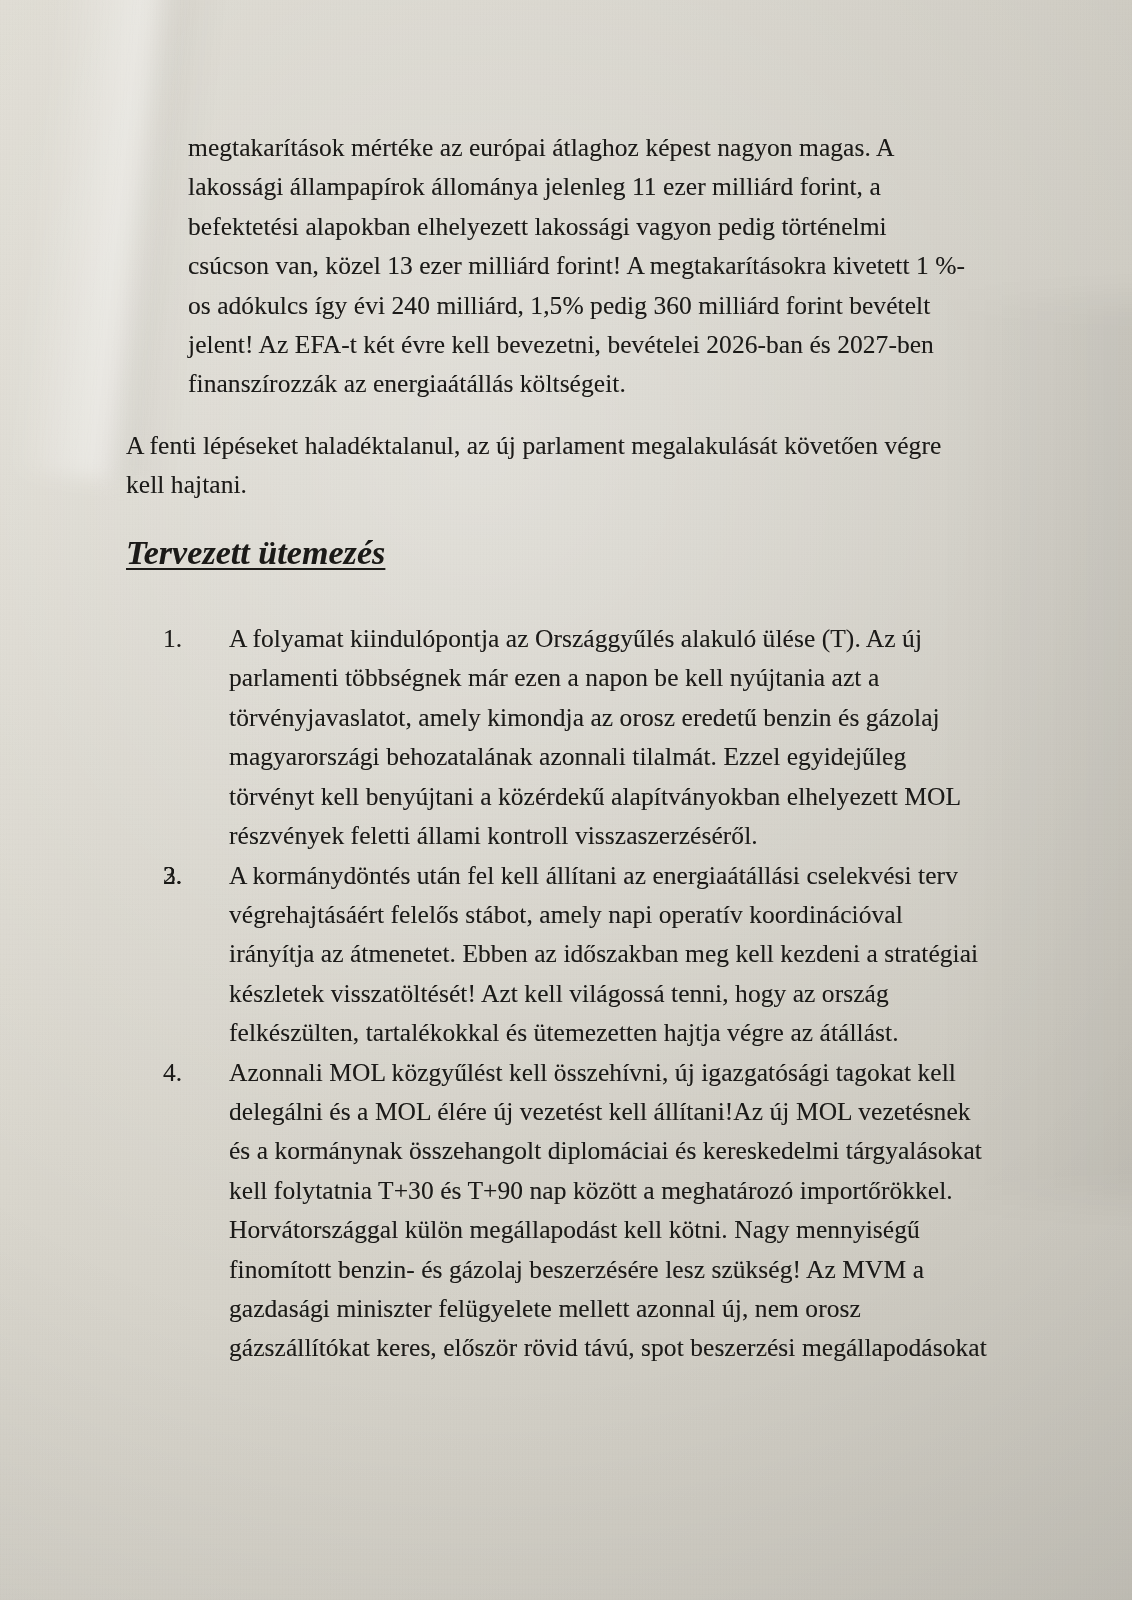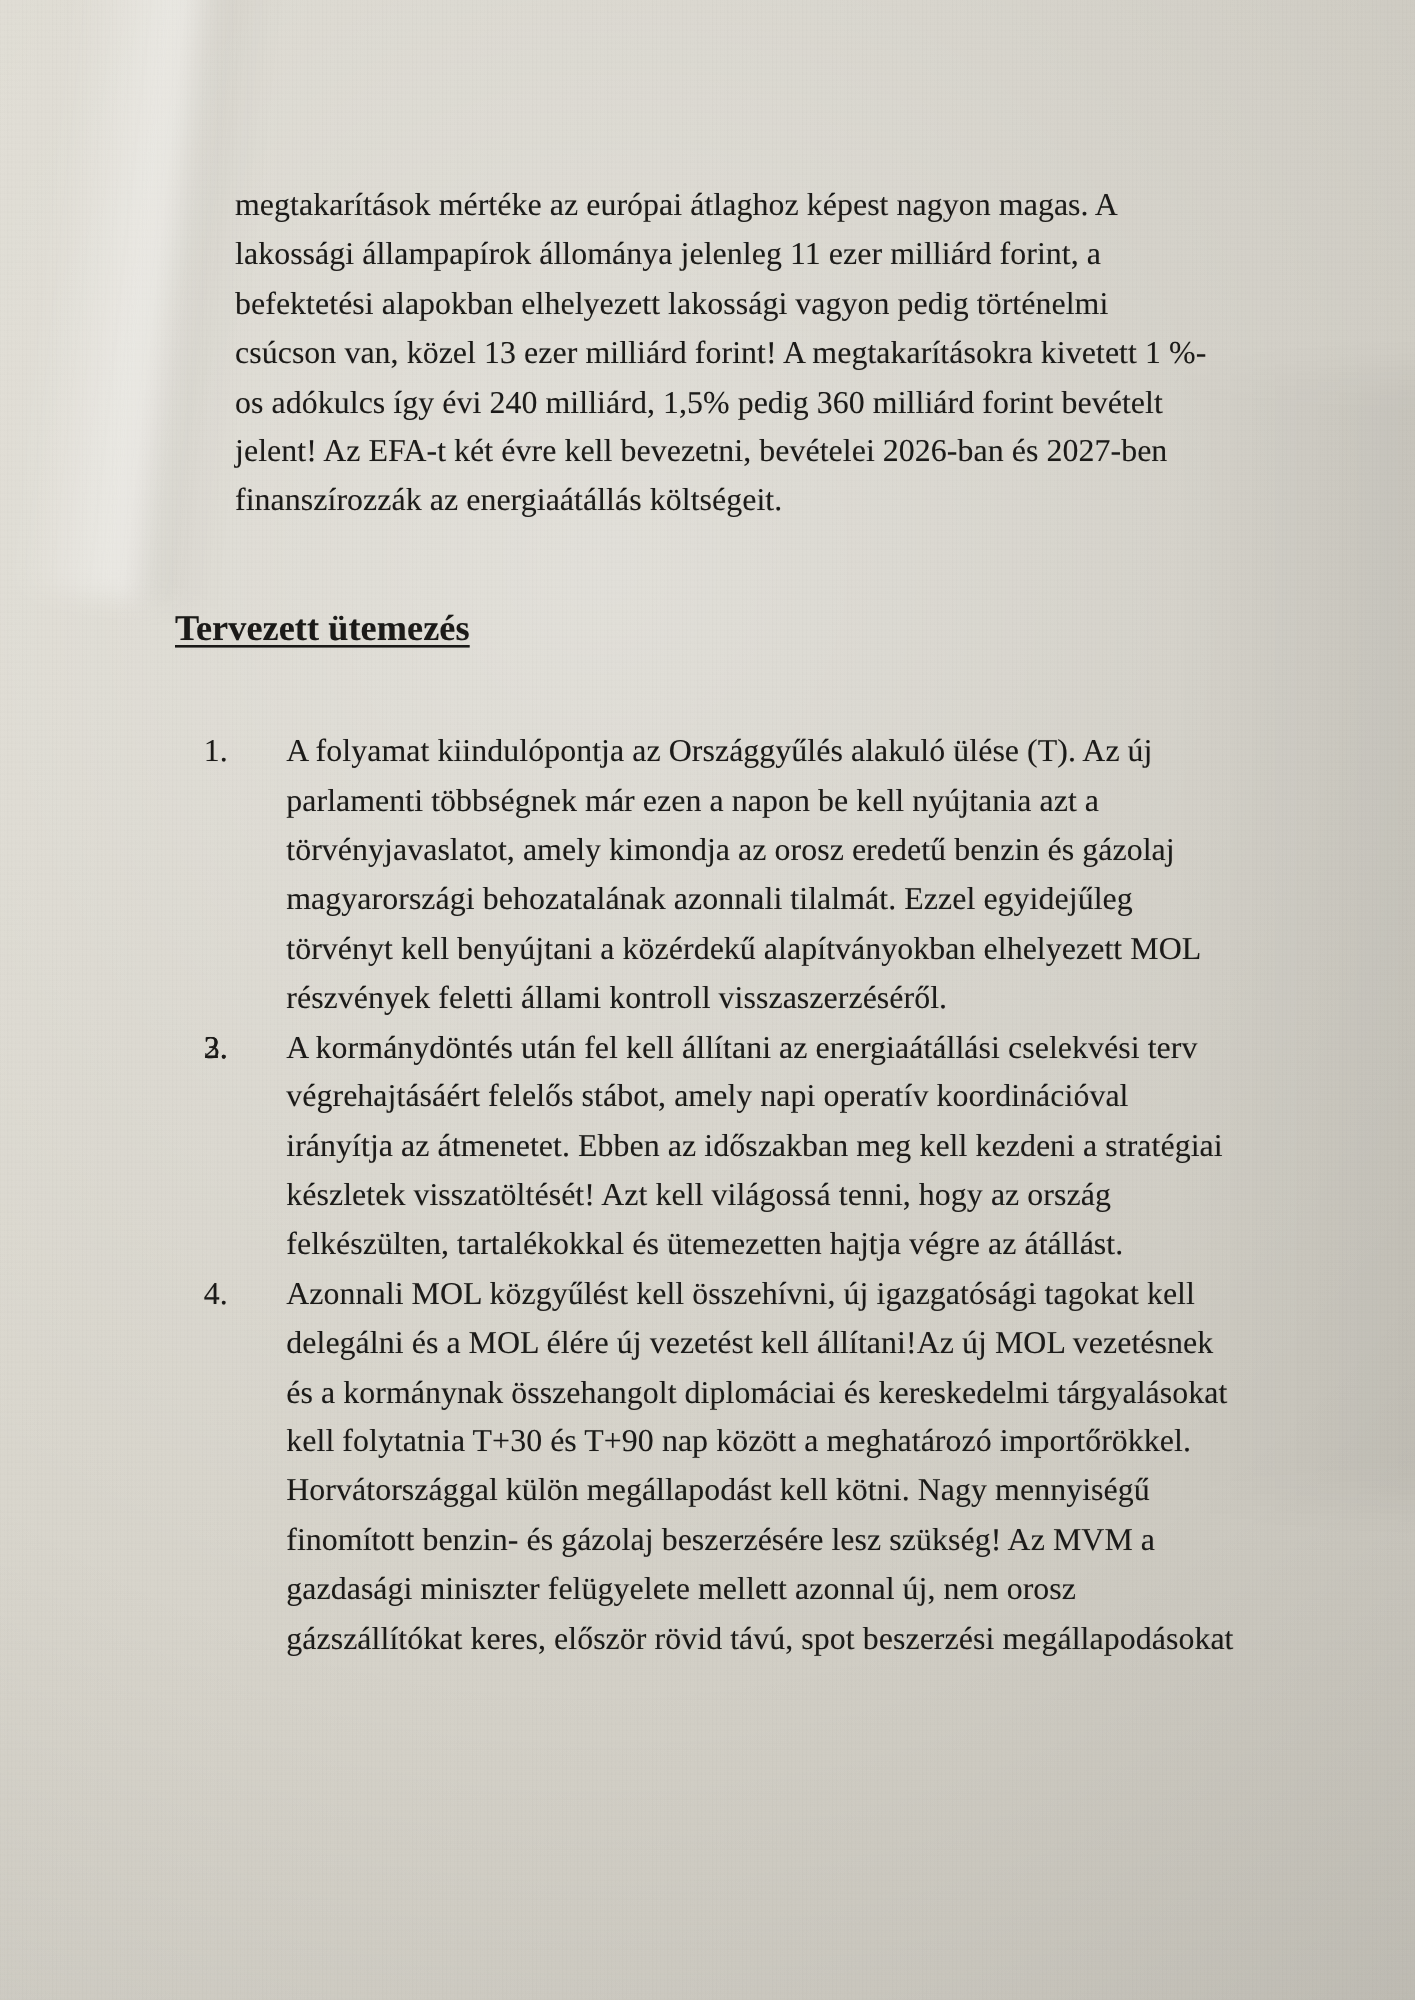--- a/index.html
+++ b/index.html
@@ -91,37 +91,38 @@
     letter-spacing: 0.05px;
     text-rendering: optimizeLegibility;
   }
 
   .para {
     margin: 0;
   }
 
   
   .para-indent {
-    margin: 16px 0 0 62px;
+    margin: 0 0 0 62px;
     width: 786px;
   }
 
   .spacer-sm { height: 16px; }
   .spacer-md { height: 22px; }
   .spacer-lg { height: 28px; }
 
   h2.heading {
-    margin: 14px;
-    font-size: 29px;
+    margin: 0;
+    font-size: 34px;
     line-height: 39.4px;
     font-weight: bold;
     text-decoration: underline;
     text-underline-offset: 4px;
     text-decoration-thickness: 2px;
     display: inline-block;
+    font-style: italic;
   }
 
   ol.steps {
     margin: 0;
     padding: 0;
     list-style: none;
     counter-reset: step;
   }
   ol.steps > li {
     position: relative;
@@ -155,20 +156,21 @@
   <div id="grain"></div>
   <div id="crease"></div>
   <div id="crease2"></div>
 
   <div id="content">
 
     <p class="para para-indent">megtakarítások mértéke az európai átlaghoz képest nagyon magas. A lakossági állampapírok állománya jelenleg 11 ezer milliárd forint, a befektetési alapokban elhelyezett lakossági vagyon pedig történelmi csúcson van, közel 13 ezer milliárd forint! A megtakarításokra kivetett 1 %-os adókulcs így évi 240 milliárd, 1,5% pedig 360 milliárd forint bevételt jelent! Az EFA-t két évre kell bevezetni, bevételei 2026-ban és 2027-ben finanszírozzák az energiaátállás költségeit.</p>
 
     <div class="spacer-md"></div>
 
+    <p class="para">A fenti lépéseket haladéktalanul, az új parlament megalakulását követően végre kell hajtani.</p>
 
     <div class="spacer-lg"></div>
 
     <h2 class="heading">Tervezett ütemezés</h2>
 
     <div class="spacer-lg"></div>
 
 
     <div class="spacer-sm"></div>
 

